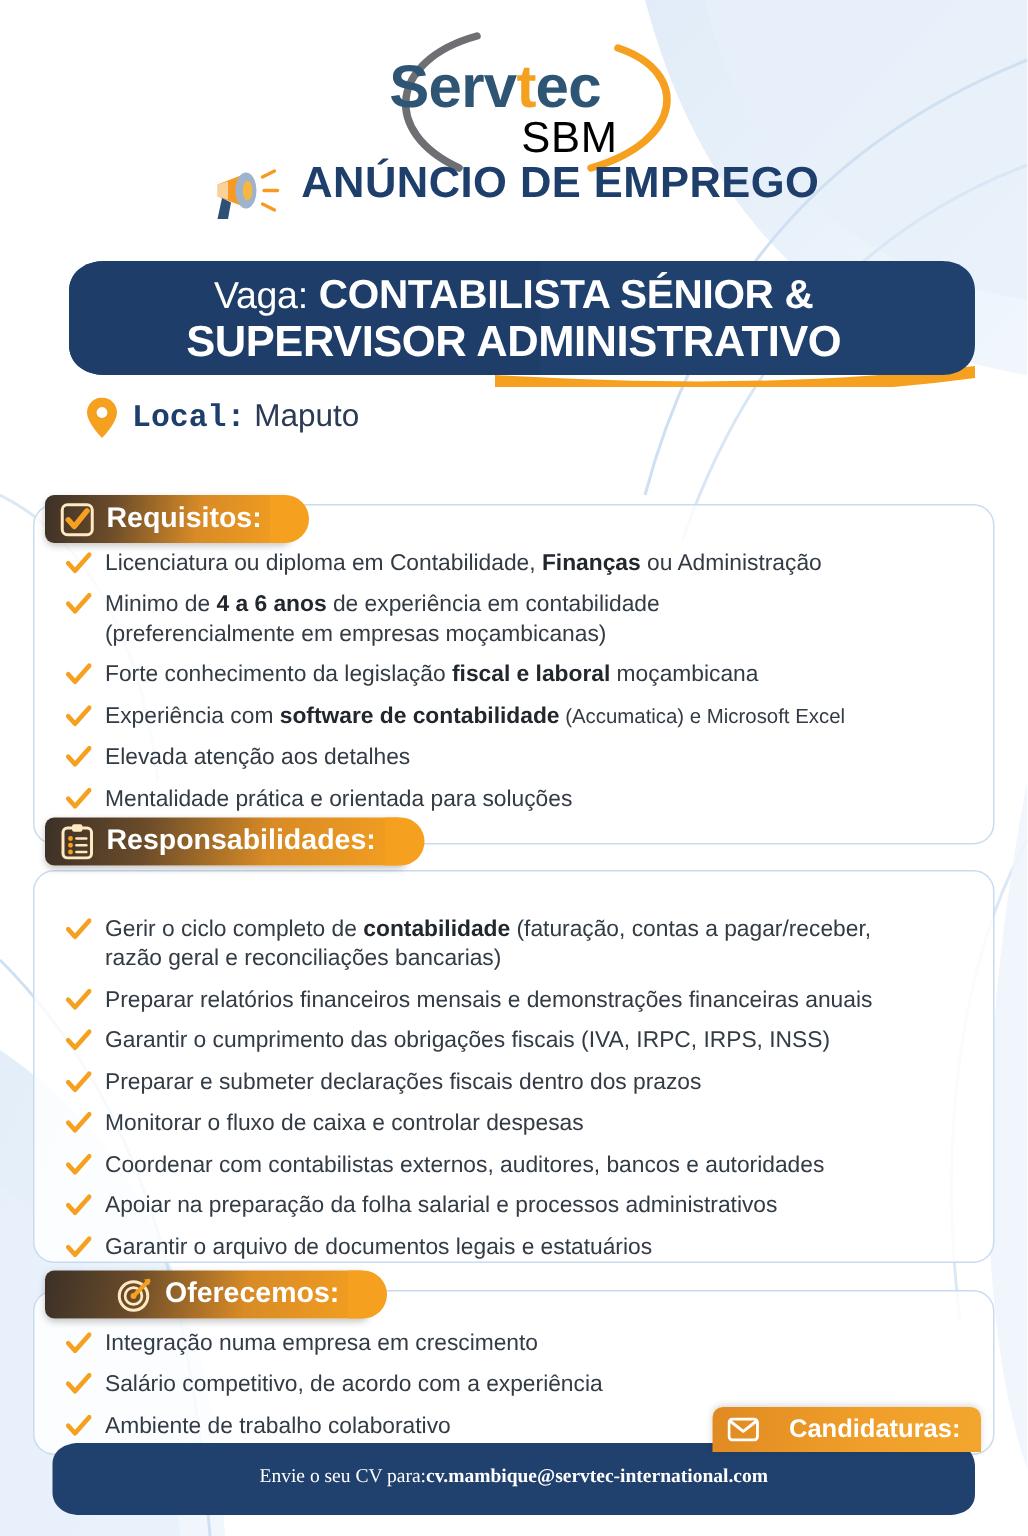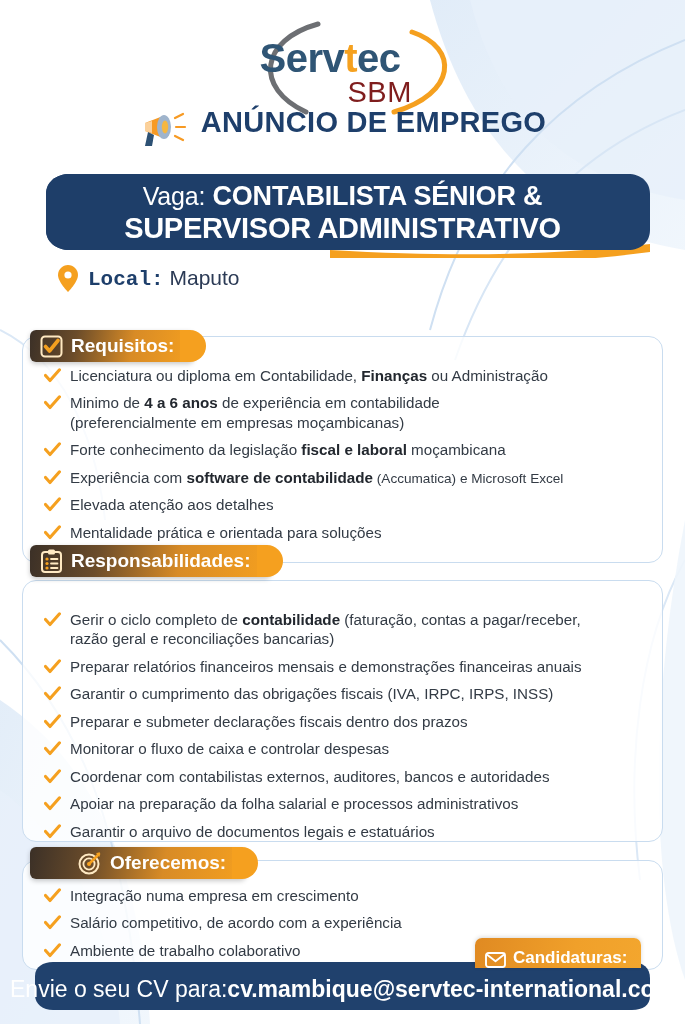--- a/index.html
+++ b/index.html
@@ -25,21 +25,21 @@
   }
   .logo-inner { position: relative; width: 290px; height: 100px; }
   .logo-text {
     position: absolute; left: 62px; top: 20px;
     font-size: 40px; font-weight: bold; letter-spacing: -0.5px;
     color: #2f5575; line-height: 1;
   }
   .logo-text .accent { color: #f5a11f; }
   .logo-sbm {
     position: absolute; left: 150px; top: 60px;
-    font-size: 29px; color: #7f1d1d; letter-spacing: 0.5px; line-height: 1;
+    font-size: 29px; color: #000000; letter-spacing: 0.5px; line-height: 1;
   }
 
   
   .announce {
     position: absolute; left: 0; right: 0; top: 106px; height: 48px;
     display: flex; align-items: flex-start; justify-content: center;
     gap: 10px; z-index: 3;
   }
   .announce-title {
     font-size: 29px; font-weight: bold; color: #1e3f6b;
@@ -104,32 +104,32 @@
   .li { display: flex; align-items: flex-start; gap: 9px; margin-bottom: 8px; }
   .li-text { font-size: 15.2px; color: #333b45; line-height: 1.28; }
   .li-text b { font-weight: bold; color: #22272e; }
   .li-text .sm { font-size: 13.6px; }
   .tick { flex: 0 0 auto; margin-top: 2px; }
 
   
   #pill-candidaturas {
     position: absolute; z-index: 6; left: 475px; top: 938px;
     height: 30px; padding: 0 14px 0 10px;
-    display: flex; align-items: flex-end; gap: 7px;
+    display: flex; align-items: center; gap: 20px;
     background: linear-gradient(100deg,#e08a22 0%, #f0a02a 60%, #f3a62e 100%);
     border-radius: 7px 7px 0 0;
     box-shadow: 0 -1px 4px rgba(0,0,0,0.15);
   }
   #pill-candidaturas .pill-label { font-size: 17px; }
 
   
   .footer-zone { position: absolute; left: 0; right: 0; top: 962px; height: 48px; z-index: 5; }
   .footer-text {
     position: absolute; left: 0; right: 0; top: 14px;
-    text-align: center; color: #ffffff; font-size: 23px; z-index: 6;
+    text-align: center; color: #ffffff; font-size: 13px; z-index: 6; font-family: Liberation Serif, serif;
   }
   .footer-text b { font-weight: bold; }
 </style>
 </head>
 <body>
 
 <div id="poster">
 
   <svg class="bg-waves" width="685" height="1024" viewBox="0 0 685 1024" aria-hidden="true">
     <defs>

